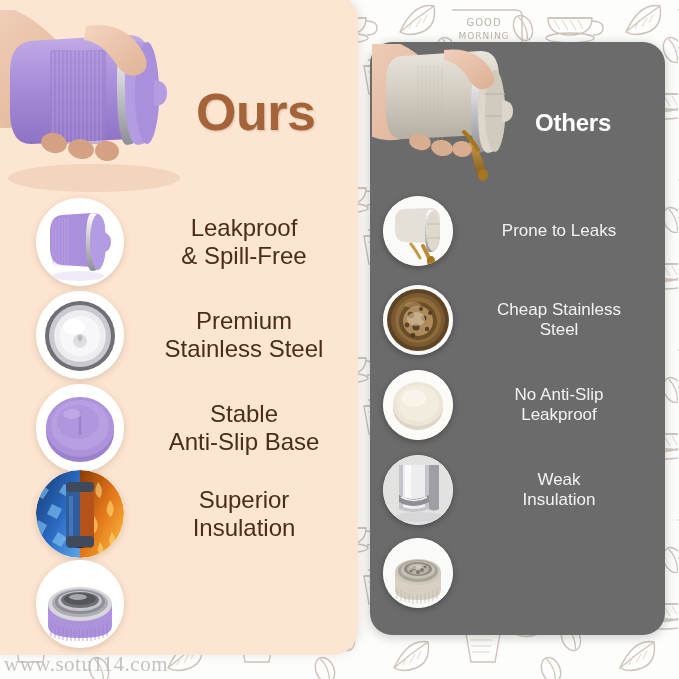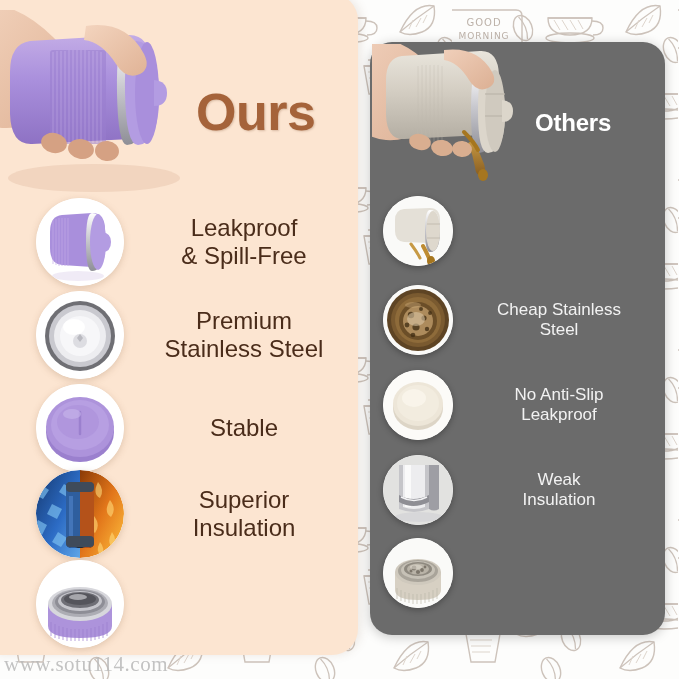--- a/index.html
+++ b/index.html
@@ -235,20 +235,21 @@
       <ellipse cx="44" cy="48" rx="34" ry="30" fill="#9B80CE"></ellipse>
       <ellipse cx="44" cy="43" rx="34" ry="30" fill="#AD93DB"></ellipse>
       <ellipse cx="44" cy="41" rx="29" ry="25" fill="#B79FE2"></ellipse>
       <ellipse cx="42" cy="38" rx="21" ry="17" fill="#AE94DC" opacity=".8"></ellipse>
       <path d="M44 28 v22" stroke="#9B80CE" stroke-width="2.5" stroke-linecap="round"></path>
       <ellipse cx="36" cy="30" rx="9" ry="5" fill="#C8B5EB" opacity=".6"></ellipse>
     </svg>
   </div>
   <div class="feat-label">
     <div>Stable</div>
+    <div>Anti-Slip Base</div>
   </div>
 </div>
 
 <div class="feature-row ours-row" style="top:470px">
   <div class="thumb">
     <svg viewBox="0 0 88 88">
       <defs>
         <clipPath id="clipIns">
             <circle cx="44" cy="44" r="44"></circle>
           </clipPath>
@@ -368,20 +369,21 @@
       <path d="M12 24 q0 -10 9 -11 l26 -1 q10 0 10 12 l0 11 q0 12 -10 12 l-26 -1 q-9 -1 -9 -11 z" fill="#E4E0D7"></path>
       <path d="M47 14 q10 0 10 21 q0 21 -10 21 q-5 0 -5 -21 q0 -21 5 -21z" fill="url(#gSteelRing)"></path>
       <ellipse cx="50" cy="35" rx="7" ry="20" fill="#DED8CD"></ellipse>
       <path d="M44 28 h13 M44 42 h13" stroke="#C3BCB0" stroke-width="1"></path>
       <path d="M40 50 q5 9 7 15" stroke="#BE8C32" stroke-width="4" fill="none" stroke-linecap="round"></path>
       <ellipse cx="48" cy="65" rx="4" ry="5" fill="#A6761F"></ellipse>
       <path d="M28 48 q6 8 9 14" stroke="#C79A45" stroke-width="3" fill="none" stroke-linecap="round"></path>
     </svg>
   </div>
   <div class="feat-label">
+    <div>Prone to Leaks</div>
   </div>
 </div>
 
 <div class="feature-row others-row" style="top:285px">
   <div class="thumb">
     <svg viewBox="0 0 70 70">
       <circle cx="35" cy="35" r="35" fill="#FAFAF8"></circle>
       <circle cx="35" cy="35" r="31" fill="#5E4424"></circle>
       <circle cx="35" cy="35" r="27" fill="#7A5A30"></circle>
       <circle cx="35" cy="35" r="23" fill="#8E6B3A"></circle>

